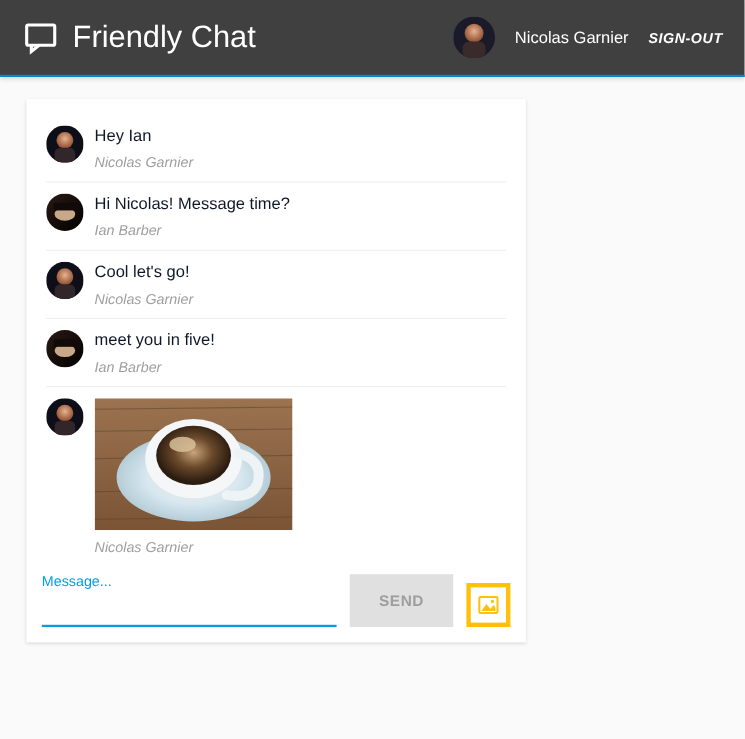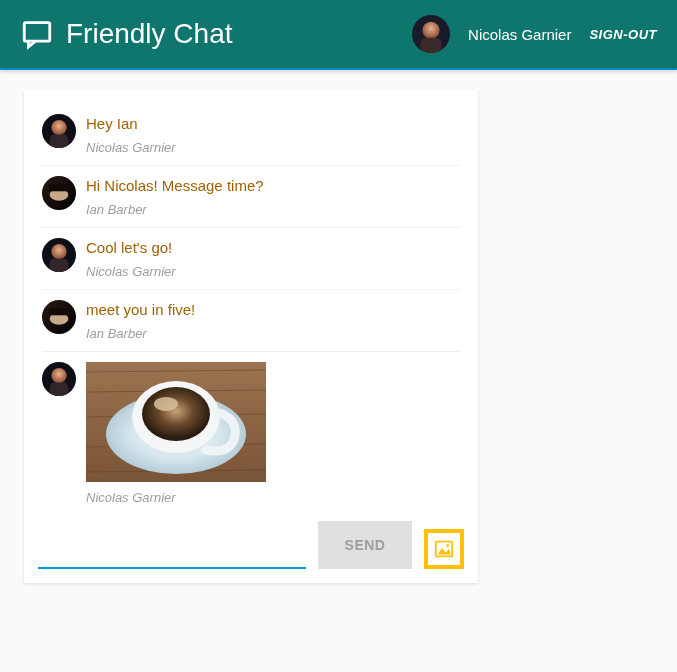--- a/index.html
+++ b/index.html
@@ -1,19 +1,19 @@
 <!DOCTYPE html>
 <html><head>
 <meta charset="utf-8">
 <style>
   * { box-sizing: border-box; margin: 0; padding: 0; }
   html, body { width: 677px; height: 672px; font-family: "Helvetica Neue", Arial, sans-serif; background: #fafafa; }
   
   .header {
-    background: #0f766e;
+    background: #404040;
     height: 70px;
     display: flex;
     align-items: center;
     padding: 0 20px;
     color: #fff;
     box-shadow: 0 2px 4px rgba(0,0,0,0.15);
     border-bottom: 2px solid #0288d1;
   }
   .header-left { display: flex; align-items: center; gap: 12px; }
   .app-title { font-size: 28px; font-weight: 500; }
@@ -39,21 +39,21 @@
     border-bottom: 1px solid #eee;
   }
   .msg:last-child { border-bottom: none; }
   .msg .avatar {
     width: 34px; height: 34px; border-radius: 50%;
     background: #ccc; flex-shrink: 0;
     margin-right: 10px;
     overflow: hidden;
   }
   .msg .body { flex: 1; }
-  .msg .text { font-size: 15px; color: #a16207; padding-top: 1px; }
+  .msg .text { font-size: 15px; color: #0f172a; padding-top: 1px; }
   .msg .sender { font-size: 13px; color: #9e9e9e; font-style: italic; margin-top: 8px; }
   .msg .imgwrap {
     width: 180px; height: 120px; background: #eee; overflow: hidden;
   }
   
   .compose {
     display: flex;
     align-items: flex-end;
     gap: 12px;
     padding-top: 6px;
@@ -230,20 +230,21 @@
               <ellipse cx="80" cy="42" rx="12" ry="7" fill="#d8c19a" opacity="0.85"></ellipse>
               <path d="M130 50 q24 6 18 28 q-6 14 -28 10" fill="none" stroke="#eef3f5" stroke-width="9" stroke-linecap="round"></path>
             </svg></div>
           <div class="sender">Nicolas Garnier</div>
         </div>
       </div>
     </div>
 
   <div class="compose">
     <div class="input-wrap">
+      <span class="input-label">Message...</span>
       <input class="input-line" type="text" value="" style="">
     </div>
     <button class="send-btn">SEND</button>
     <button class="image-btn">
       <span class="image-btn-inner">
         <svg width="22" height="22" viewBox="0 0 24 24" fill="none">
           <rect x="3" y="4" width="18" height="16" rx="1" stroke="#ffc107" stroke-width="2"></rect>
           <path d="M5 18 L10 11 L14 16 L17 12 L19 15 L19 18 Z" fill="#ffc107"></path>
           <circle cx="16" cy="8.5" r="1.6" fill="#ffc107"></circle>
         </svg>

